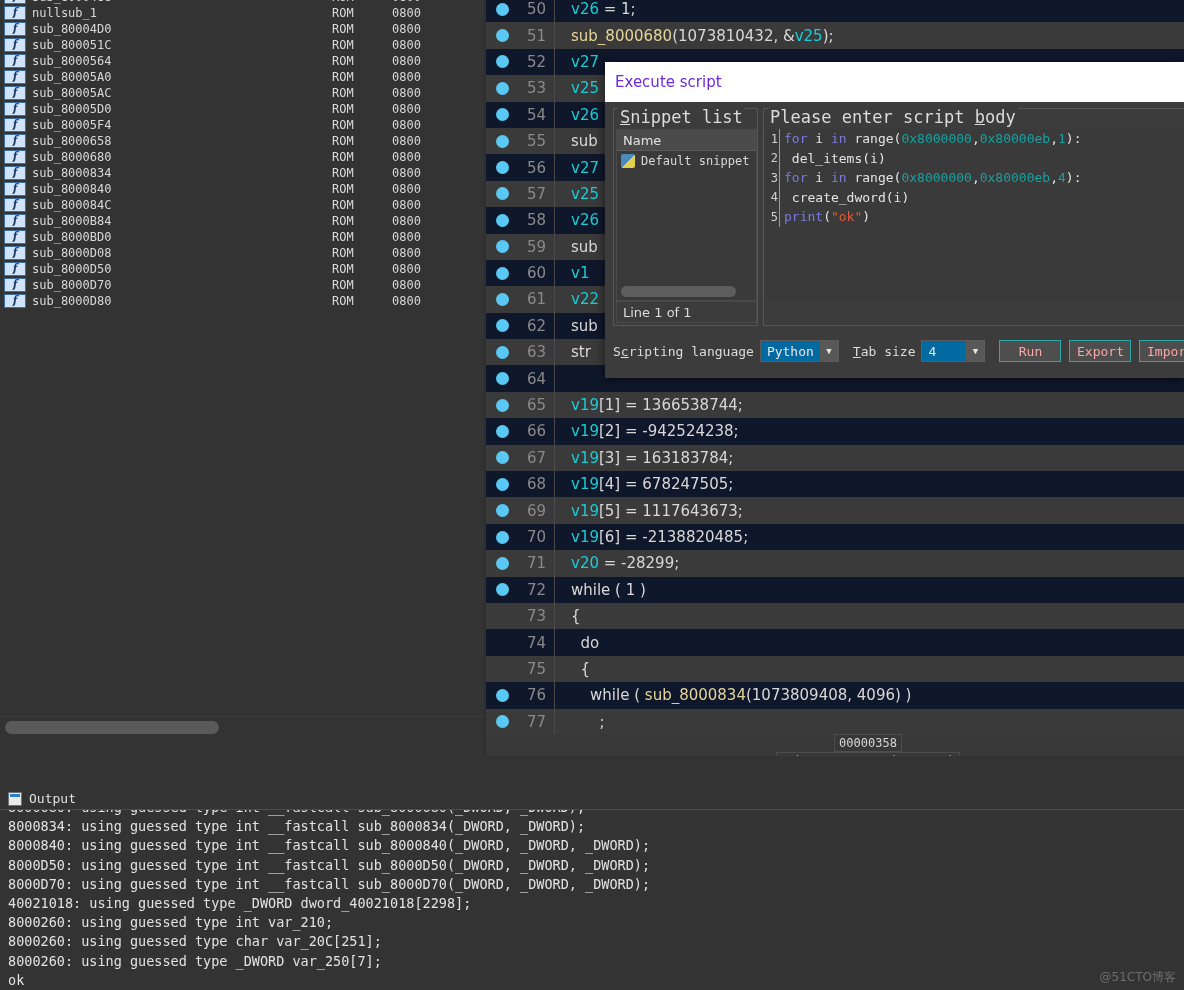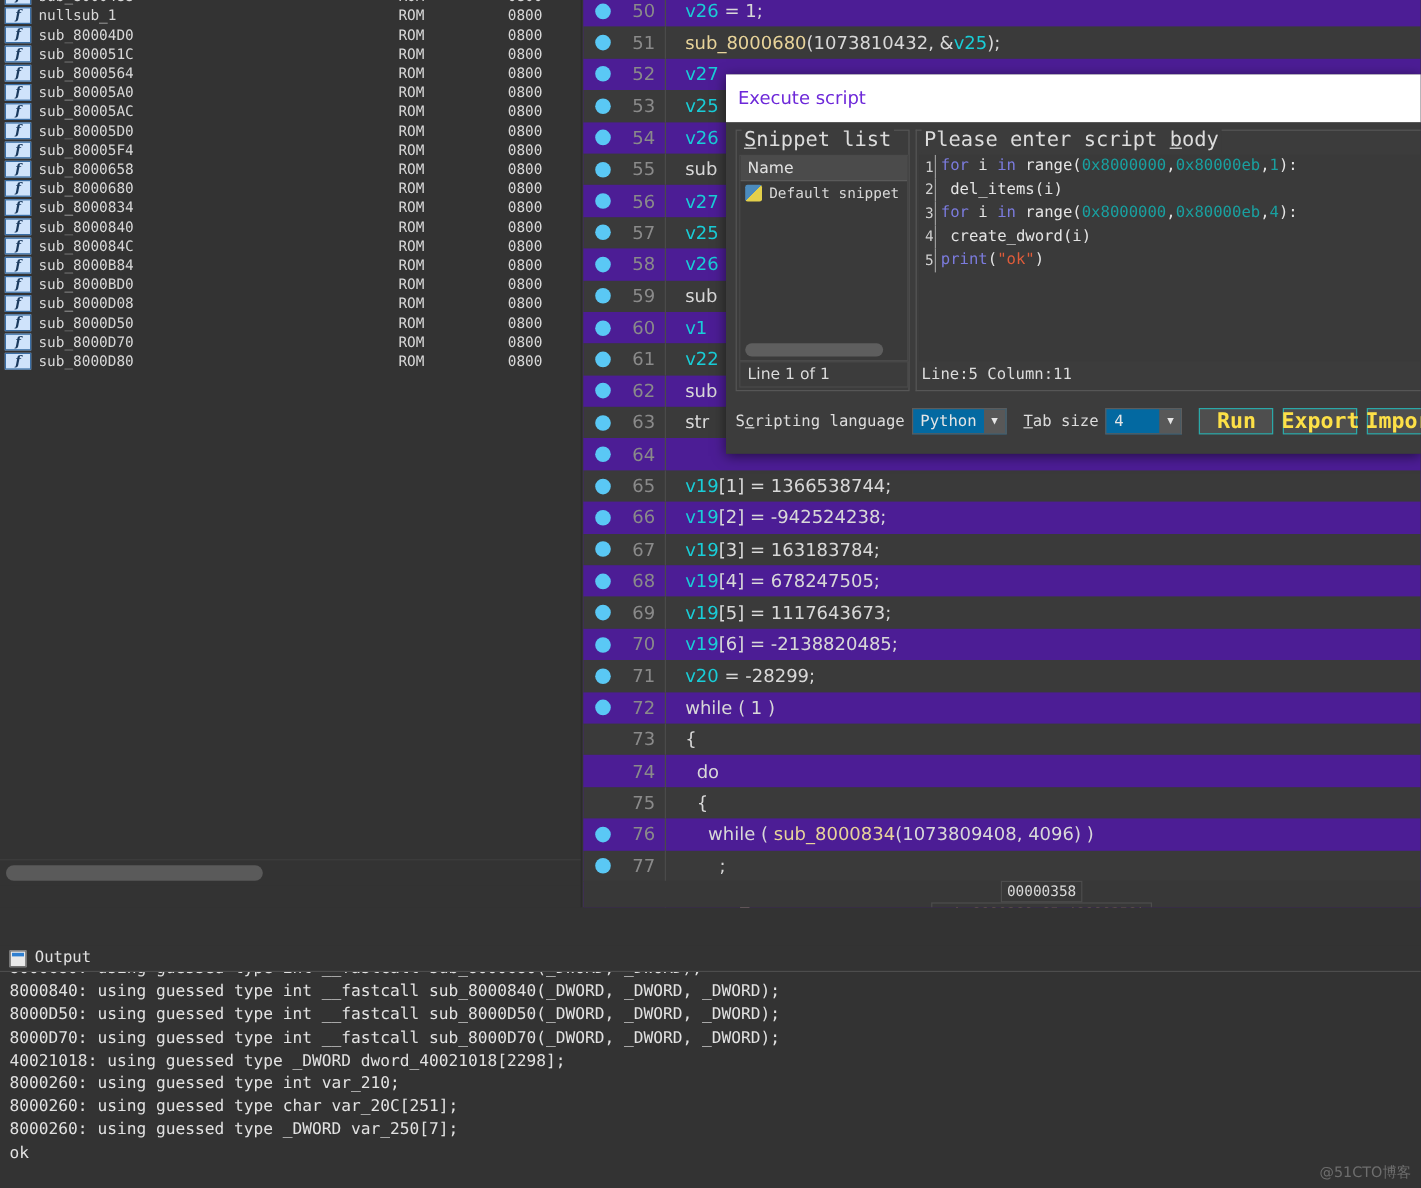--- a/index.html
+++ b/index.html
@@ -58,21 +58,21 @@
     margin-left: 6px;
     width: 300px;
     overflow: hidden;
   }
   .fn-seg {
     width: 60px;
     text-align: left;
   }
   .fn-addr {
     width: 60px;
-    text-align: right;
+    text-align: left;
     overflow: hidden;
   }
   #fn-hscroll-track {
     position: absolute;
     left: 0; bottom: 18px;
     width: 485px; height: 22px;
     background: #333333;
     border-top: 1px solid #3d3d3d;
   }
   #fn-hscroll-thumb {
@@ -88,21 +88,21 @@
     width: 485px; height: 756px;
     border-right: 1px solid #2b2b2b;
     pointer-events: none;
   }
 
   
   #pseudocode-panel {
     position: absolute;
     left: 486px; top: 0;
     width: 698px; height: 756px;
-    background: #4c1d95;
+    background: #0f172a;
     overflow: hidden;
   }
   #pseudocode-lines {
     position: absolute;
     left: 0; top: -4px;
     width: 698px;
   }
   .pc-row {
     height: 26.4px;
     display: flex;
@@ -357,28 +357,27 @@
     justify-content: center;
     color: #e6e6e6;
     font-size: 9px;
   }
   #tabsize-combo .val { width: 44px; }
   .dlg-btn {
     height: 22px;
     min-width: 62px;
     background: #4e4e4e;
     border: 1px solid #2aa8a8;
-    color: #fde047;
+    color: #fca5a5;
     display: flex;
     align-items: center;
     justify-content: center;
     margin-right: 8px;
     font-family: "DejaVu Sans Mono", monospace;
-    font-size: 18px;
-    font-weight: bold;
+    font-size: 13px;
   }
 
   
   #output-window {
     position: absolute;
     left: 0; bottom: 0;
     width: 1184px; height: 202px;
     background: #333333;
   }
   #output-header {
@@ -641,23 +640,20 @@
         <div class="group-legend">Please enter script <u>b</u>ody</div>
 
         <div id="script-editor">
             <div class="code-row"><span class="code-ln">1</span><span class="code-bar"></span><span class="code-text"><span class="py-kw">for</span> i <span class="py-kw">in</span> range(<span class="py-num">0x8000000</span>,<span class="py-num">0x80000eb</span>,<span class="py-num">1</span>):</span></div>
             <div class="code-row"><span class="code-ln">2</span><span class="code-bar"></span><span class="code-text"> del_items(i)</span></div>
             <div class="code-row"><span class="code-ln">3</span><span class="code-bar"></span><span class="code-text"><span class="py-kw">for</span> i <span class="py-kw">in</span> range(<span class="py-num">0x8000000</span>,<span class="py-num">0x80000eb</span>,<span class="py-num">4</span>):</span></div>
             <div class="code-row"><span class="code-ln">4</span><span class="code-bar"></span><span class="code-text"> create_dword(i)</span></div>
             <div class="code-row"><span class="code-ln">5</span><span class="code-bar"></span><span class="code-text"><span class="py-kw">print</span>(<span class="py-str">"ok"</span>)</span></div>
           </div>
 
-        <div id="script-status">
-          <span>Line:5  Column:11</span>
-        </div>
       </div>
 
       <div id="dlg-controls">
         <span class="ctl-label">S<u>c</u>ripting language</span>
 
         <div class="combo" id="language-combo">
           <span class="val">Python</span>
           <span class="arrow">▼</span>
         </div>
 
@@ -677,20 +673,21 @@
   </div>
 
   <div id="output-window">
     <div id="output-header">
       <span id="output-icon"></span>
       <span id="output-title">Output</span>
     </div>
     <div id="output-log">
       <div id="output-log-inner">
           <div class="log-line">8000680: using guessed type int __fastcall sub_8000680(_DWORD, _DWORD);</div>
+          <div class="log-line">8000834: using guessed type int __fastcall sub_8000834(_DWORD, _DWORD);</div>
           <div class="log-line">8000840: using guessed type int __fastcall sub_8000840(_DWORD, _DWORD, _DWORD);</div>
           <div class="log-line">8000D50: using guessed type int __fastcall sub_8000D50(_DWORD, _DWORD, _DWORD);</div>
           <div class="log-line">8000D70: using guessed type int __fastcall sub_8000D70(_DWORD, _DWORD, _DWORD);</div>
           <div class="log-line">40021018: using guessed type _DWORD dword_40021018[2298];</div>
           <div class="log-line">8000260: using guessed type int var_210;</div>
           <div class="log-line">8000260: using guessed type char var_20C[251];</div>
           <div class="log-line">8000260: using guessed type _DWORD var_250[7];</div>
           <div class="log-line">ok</div>
         </div>
     </div>

